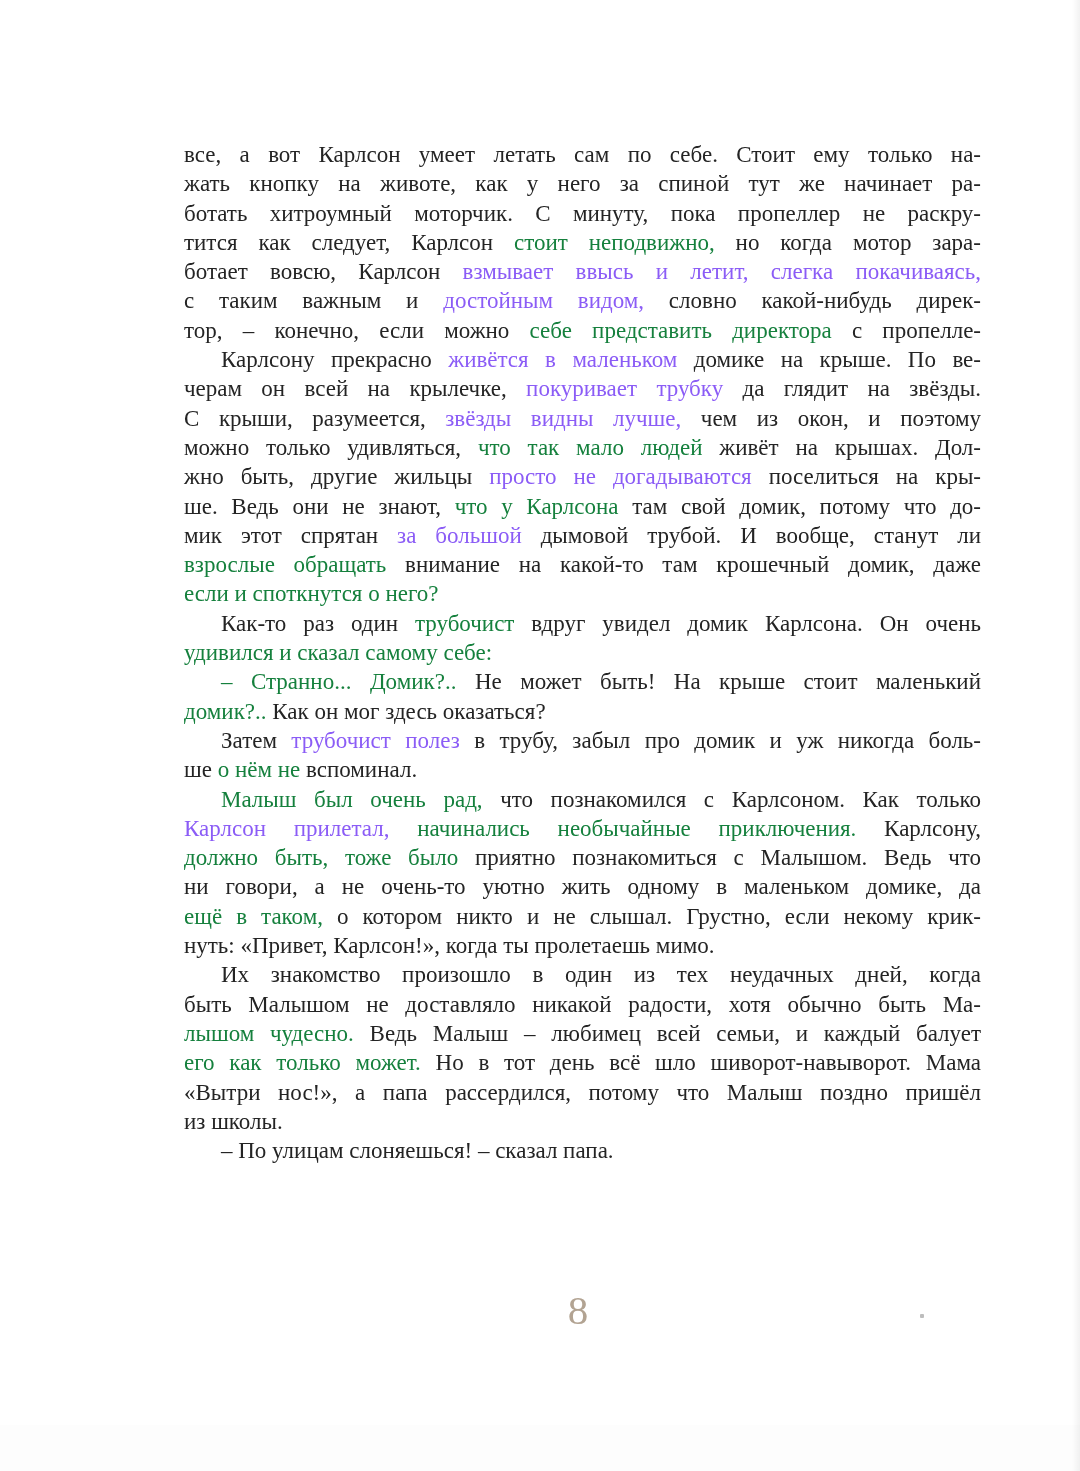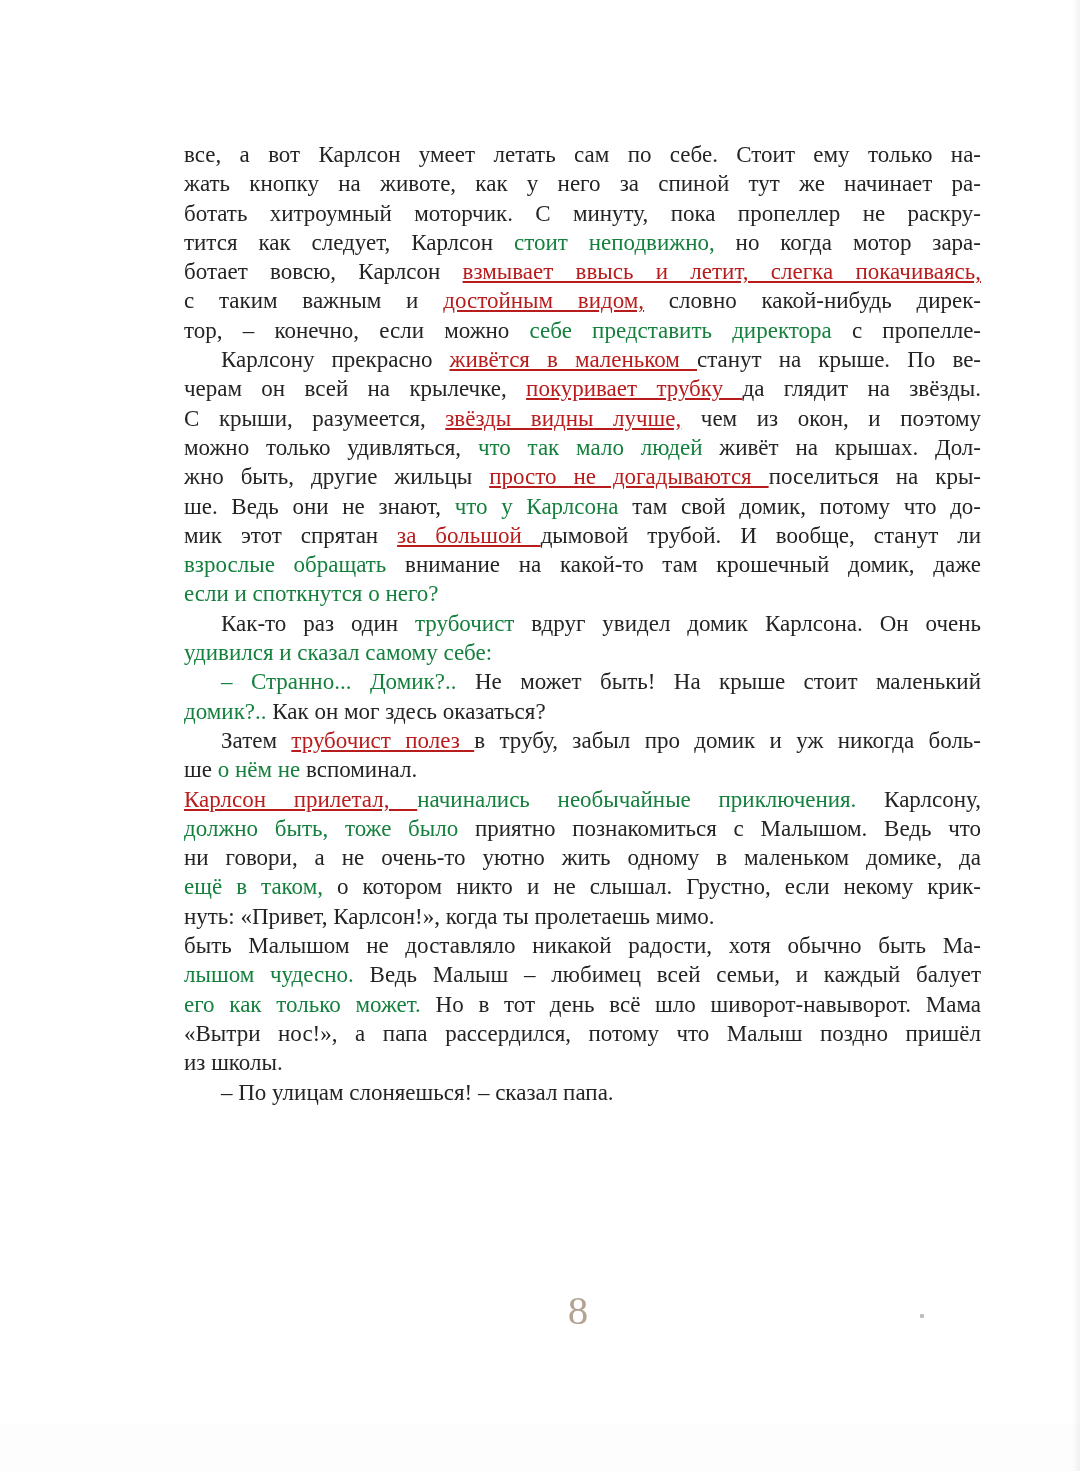--- a/index.html
+++ b/index.html
@@ -42,21 +42,21 @@
     text-align-last: justify;
   }
   .line.indent {
     padding-left: 37px;
   }
   .line.end {
     text-align-last: left;
   }
   .t-d { color: #242424; }
   .t-m { color: #15803d; }
-  .t-l { color: #b91c1c; text-decoration: underline; }
+  .t-l { color: #8b5cf6; }
   .page-number {
     position: absolute;
     left: 184px;
     top: 1288px;
     width: 788px;
     text-align: center;
     font-size: 41px;
     line-height: 44px;
     color: #b2a392;
   }
@@ -75,40 +75,42 @@
 
 <div class="page">
   <div class="text-block">
       <div class="line"><span class="t-d">все, а вот Карлсон умеет летать сам по себе. Стоит ему только на-</span></div>
       <div class="line"><span class="t-d">жать кнопку на животе, как у него за спиной тут же начинает ра-</span></div>
       <div class="line"><span class="t-d">ботать хитроумный моторчик. С минуту, пока пропеллер не раскру-</span></div>
       <div class="line"><span class="t-d">тится как следует, Карлсон </span><span class="t-m">стоит неподвижно,</span><span class="t-d"> но когда мотор зара-</span></div>
       <div class="line"><span class="t-d">ботает вовсю, Карлсон </span><span class="t-l">взмывает ввысь и летит, слегка покачиваясь,</span></div>
       <div class="line"><span class="t-d">с таким важным и </span><span class="t-l">достойным видом,</span><span class="t-d"> словно какой-нибудь дирек-</span></div>
       <div class="line"><span class="t-d">тор, – конечно, если можно </span><span class="t-m">себе представить директора </span><span class="t-d">с пропелле-</span></div>
-      <div class="line indent"><span class="t-d">Карлсону прекрасно </span><span class="t-l">живётся в маленьком </span><span class="t-d">станут на крыше. По ве-</span></div>
+      <div class="line indent"><span class="t-d">Карлсону прекрасно </span><span class="t-l">живётся в маленьком </span><span class="t-d">домике на крыше. По ве-</span></div>
       <div class="line"><span class="t-d">черам он всей на крылечке, </span><span class="t-l">покуривает трубку </span><span class="t-d">да глядит на звёзды.</span></div>
       <div class="line"><span class="t-d">С крыши, разумеется, </span><span class="t-l">звёзды видны лучше,</span><span class="t-d"> чем из окон, и поэтому</span></div>
       <div class="line"><span class="t-d">можно только удивляться, </span><span class="t-m">что так мало людей </span><span class="t-d">живёт на крышах. Дол-</span></div>
       <div class="line"><span class="t-d">жно быть, другие жильцы </span><span class="t-l">просто не догадываются </span><span class="t-d">поселиться на кры-</span></div>
       <div class="line"><span class="t-d">ше. Ведь они не знают, </span><span class="t-m">что у Карлсона </span><span class="t-d">там свой домик, потому что до-</span></div>
       <div class="line"><span class="t-d">мик этот спрятан </span><span class="t-l">за большой </span><span class="t-d">дымовой трубой. И вообще, станут ли</span></div>
       <div class="line"><span class="t-m">взрослые обращать </span><span class="t-d">внимание на какой-то там крошечный домик, даже</span></div>
       <div class="line end"><span class="t-m">если и споткнутся о него?</span></div>
       <div class="line indent"><span class="t-d">Как-то раз один </span><span class="t-m">трубочист </span><span class="t-d">вдруг увидел домик Карлсона. Он очень</span></div>
       <div class="line end"><span class="t-m">удивился и сказал самому себе:</span></div>
       <div class="line indent"><span class="t-m">– Странно... Домик?.. </span><span class="t-d">Не может быть! На крыше стоит маленький</span></div>
       <div class="line end"><span class="t-m">домик?.. </span><span class="t-d">Как он мог здесь оказаться?</span></div>
       <div class="line indent"><span class="t-d">Затем </span><span class="t-l">трубочист полез </span><span class="t-d">в трубу, забыл про домик и уж никогда боль-</span></div>
       <div class="line end"><span class="t-d">ше </span><span class="t-m">о нём не </span><span class="t-d">вспоминал.</span></div>
+      <div class="line indent"><span class="t-m">Малыш был очень рад, </span><span class="t-d">что познакомился с Карлсоном. Как только</span></div>
       <div class="line"><span class="t-l">Карлсон прилетал, </span><span class="t-m">начинались необычайные приключения. </span><span class="t-d">Карлсону,</span></div>
       <div class="line"><span class="t-m">должно быть, тоже было </span><span class="t-d">приятно познакомиться с Малышом. Ведь что</span></div>
       <div class="line"><span class="t-d">ни говори, а не очень-то уютно жить одному в маленьком домике, да</span></div>
       <div class="line"><span class="t-m">ещё в таком, </span><span class="t-d">о котором никто и не слышал. Грустно, если некому крик-</span></div>
       <div class="line end"><span class="t-d">нуть: «Привет, Карлсон!», когда ты пролетаешь мимо.</span></div>
+      <div class="line indent"><span class="t-d">Их знакомство произошло в один из тех неудачных дней, когда</span></div>
       <div class="line"><span class="t-d">быть Малышом не доставляло никакой радости, хотя обычно быть Ма-</span></div>
       <div class="line"><span class="t-m">лышом чудесно. </span><span class="t-d">Ведь Малыш – любимец всей семьи, и каждый балует</span></div>
       <div class="line"><span class="t-m">его как только может. </span><span class="t-d">Но в тот день всё шло шиворот-навыворот. Мама</span></div>
       <div class="line"><span class="t-d">«Вытри нос!», а папа рассердился, потому что Малыш поздно пришёл</span></div>
       <div class="line end"><span class="t-d">из школы.</span></div>
       <div class="line indent end"><span class="t-d">– По улицам слоняешься! – сказал папа.</span></div>
     </div>
   <div class="page-number">8</div>
   <div class="speck"></div>
   <div class="page-edge-shadow"></div>

